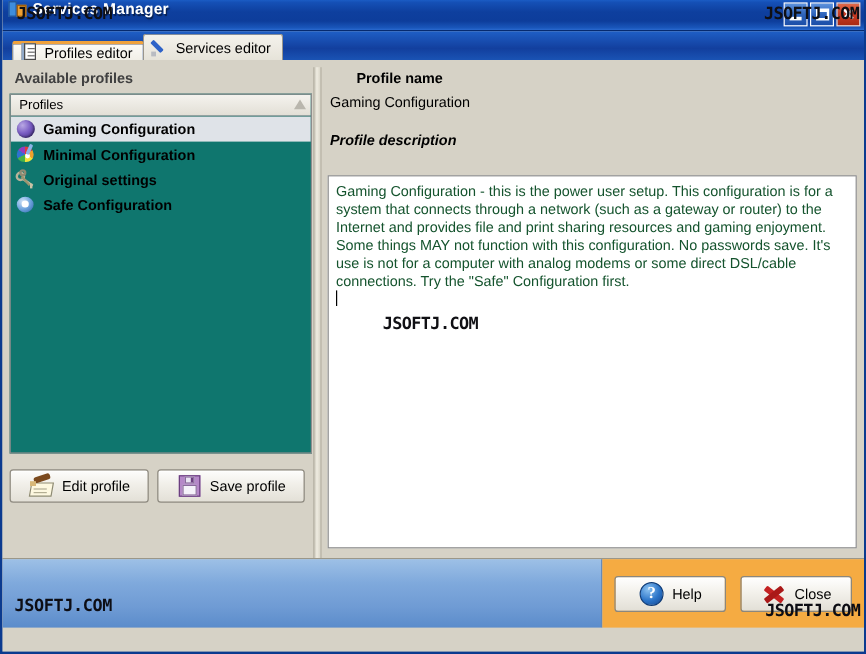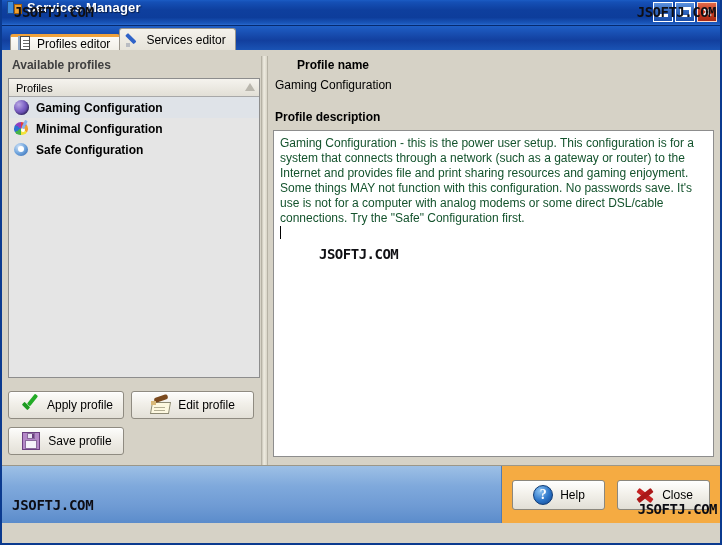--- a/index.html
+++ b/index.html
@@ -146,21 +146,21 @@
   }
   .left-pane {
     width: 252px;
     display: flex; flex-direction: column;
   }
   .pane-heading {
     font-size: 12px; font-weight: bold; color: #404040;
     margin: 2px 0 6px 4px;
   }
   .listbox {
-    background: #e5e5e5;
+    background: #0f766e;
     border: 1px solid #8d8d8d;
     height: 300px;
     display: flex; flex-direction: column;
     overflow: hidden;
   }
   .list-header {
     height: 18px;
     background: linear-gradient(to bottom,#f5f3ee 0%, #e2dfd6 100%);
     border-bottom: 1px solid #a8a8a8;
     display: flex; align-items: center;
@@ -257,21 +257,21 @@
     background: linear-gradient(to right,#c9c5b8 0%, #efece1 40%, #d9d5c8 100%);
     border-left: 1px solid #b6b2a5;
     border-right: 1px solid #b6b2a5;
     position: relative;
   }
 
   
   .right-pane { flex: 1; padding-left: 4px; display: flex; flex-direction: column; }
   .field-label { font-size: 12px; font-weight: bold; color: #000; margin: 2px 0 0 2px; padding-left: 22px; }
   .field-value { font-size: 12px; color: #000; margin: 6px 0 0 2px; }
-  .desc-label { font-size: 12px; font-weight: bold; color: #000; margin: 18px 0 6px 2px; }
+  .desc-label { font-size: 12px; font-weight: bold; color: #000; margin: 18px 0 22px 2px; font-style: italic; }
   .desc-box {
     flex: 1;
     background: #ffffff;
     border: 1px solid #8d8d8d;
     margin-bottom: 8px;
     padding: 5px 7px 5px 6px;
     position: relative;
     overflow: hidden;
   }
   .desc-text {
@@ -416,40 +416,43 @@
 
           <div class="list-row">
             <span class="row-ico ico-palette">
               <span class="p"></span>
                 <span class="hole"></span>
                 <span class="brush"></span>
             </span>
             <span>Minimal Configuration</span>
           </div>
 
+          <div class="list-row">
+            <span class="row-ico ico-keys">
+              <span class="ring1"></span>
+                <span class="ring2"></span>
+              <span class="shaft"></span>
+                <span class="shaft2"></span>
+                <span class="tooth"></span>
+            </span>
+            <span>Original settings</span>
+          </div>
 
           <div class="list-row">
             <span class="row-ico ico-ring">
               <span class="outer"></span>
                 <span class="inner"></span>
             </span>
             <span>Safe Configuration</span>
           </div>
 
         </div>
       </div>
 
       <div class="btn-grid">
-        <div class="pbtn">
-          <span class="b-ico ico-check">
-            <span class="s1"></span>
-              <span class="s2"></span>
-          </span>
-          <span class="b-lbl">Apply profile</span>
-        </div>
         <div class="pbtn">
           <span class="b-ico ico-edit">
             <span class="paper"></span>
               <span class="ln1"></span>
               <span class="ln2"></span>
             <span class="pen"></span>
               <span class="pentip"></span>
           </span>
           <span class="b-lbl">Edit profile</span>
         </div>

